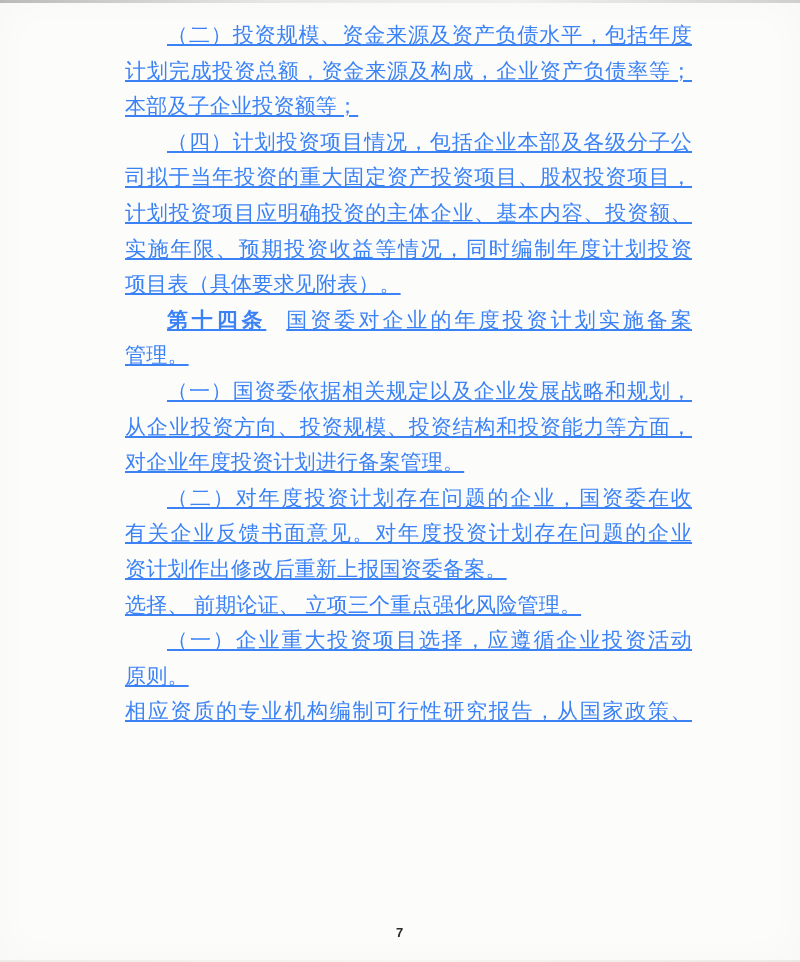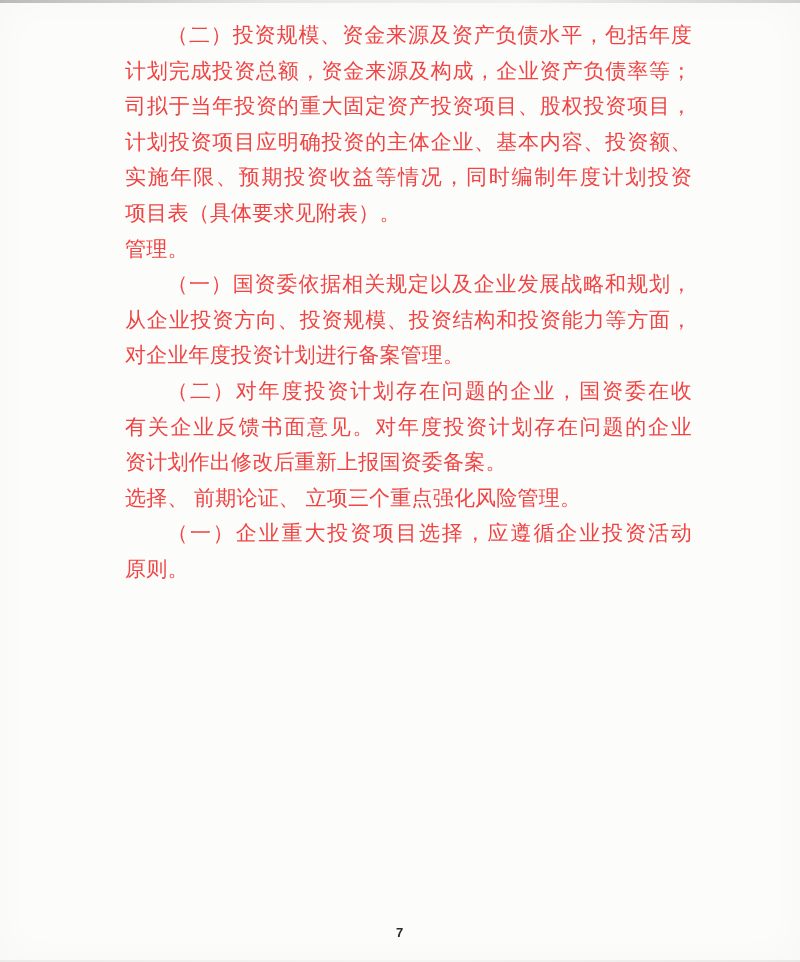--- a/index.html
+++ b/index.html
@@ -78,33 +78,37 @@
     font-size: 13px;
     color: #2a2a2a;
     letter-spacing: 1px;
   }
 </style>
 </head>
 <body>
 
 <div class="page">
   <div class="scan-artifact-top"></div>
-  <div class="text-block" id="text-block" style="color: #ef4444;">
+  <div class="text-block" id="text-block" style="color: #3b82f6; text-decoration: underline;">
       <div class="line indent fill">（二）投资规模、资金来源及资产负债水平，包括年度</div>
       <div class="line fill">计划完成投资总额，资金来源及构成，企业资产负债率等；</div>
+      <div class="line">本部及子企业投资额等；</div>
+      <div class="line indent fill">（四）计划投资项目情况，包括企业本部及各级分子公</div>
       <div class="line fill">司拟于当年投资的重大固定资产投资项目、股权投资项目，</div>
       <div class="line fill">计划投资项目应明确投资的主体企业、基本内容、投资额、</div>
       <div class="line fill">实施年限、预期投资收益等情况，同时编制年度计划投资</div>
       <div class="line">项目表（具体要求见附表）。</div>
+      <div class="line indent fill"><span class="bold-prefix">第十四条</span><span>国资委对企业的年度投资计划实施备案</span></div>
       <div class="line">管理。</div>
       <div class="line indent fill">（一）国资委依据相关规定以及企业发展战略和规划，</div>
       <div class="line fill">从企业投资方向、投资规模、投资结构和投资能力等方面，</div>
       <div class="line">对企业年度投资计划进行备案管理。</div>
       <div class="line indent fill">（二）对年度投资计划存在问题的企业，国资委在收</div>
       <div class="line fill">有关企业反馈书面意见。对年度投资计划存在问题的企业</div>
       <div class="line">资计划作出修改后重新上报国资委备案。</div>
       <div class="line">选择、 前期论证、 立项三个重点强化风险管理。</div>
       <div class="line indent fill">（一）企业重大投资项目选择，应遵循企业投资活动</div>
       <div class="line">原则。</div>
+      <div class="line fill">相应资质的专业机构编制可行性研究报告，从国家政策、</div>
     </div>
   <div class="page-number">7</div>
   <div class="scan-artifact-bottom"></div>
 </div>
 
 </body></html>

